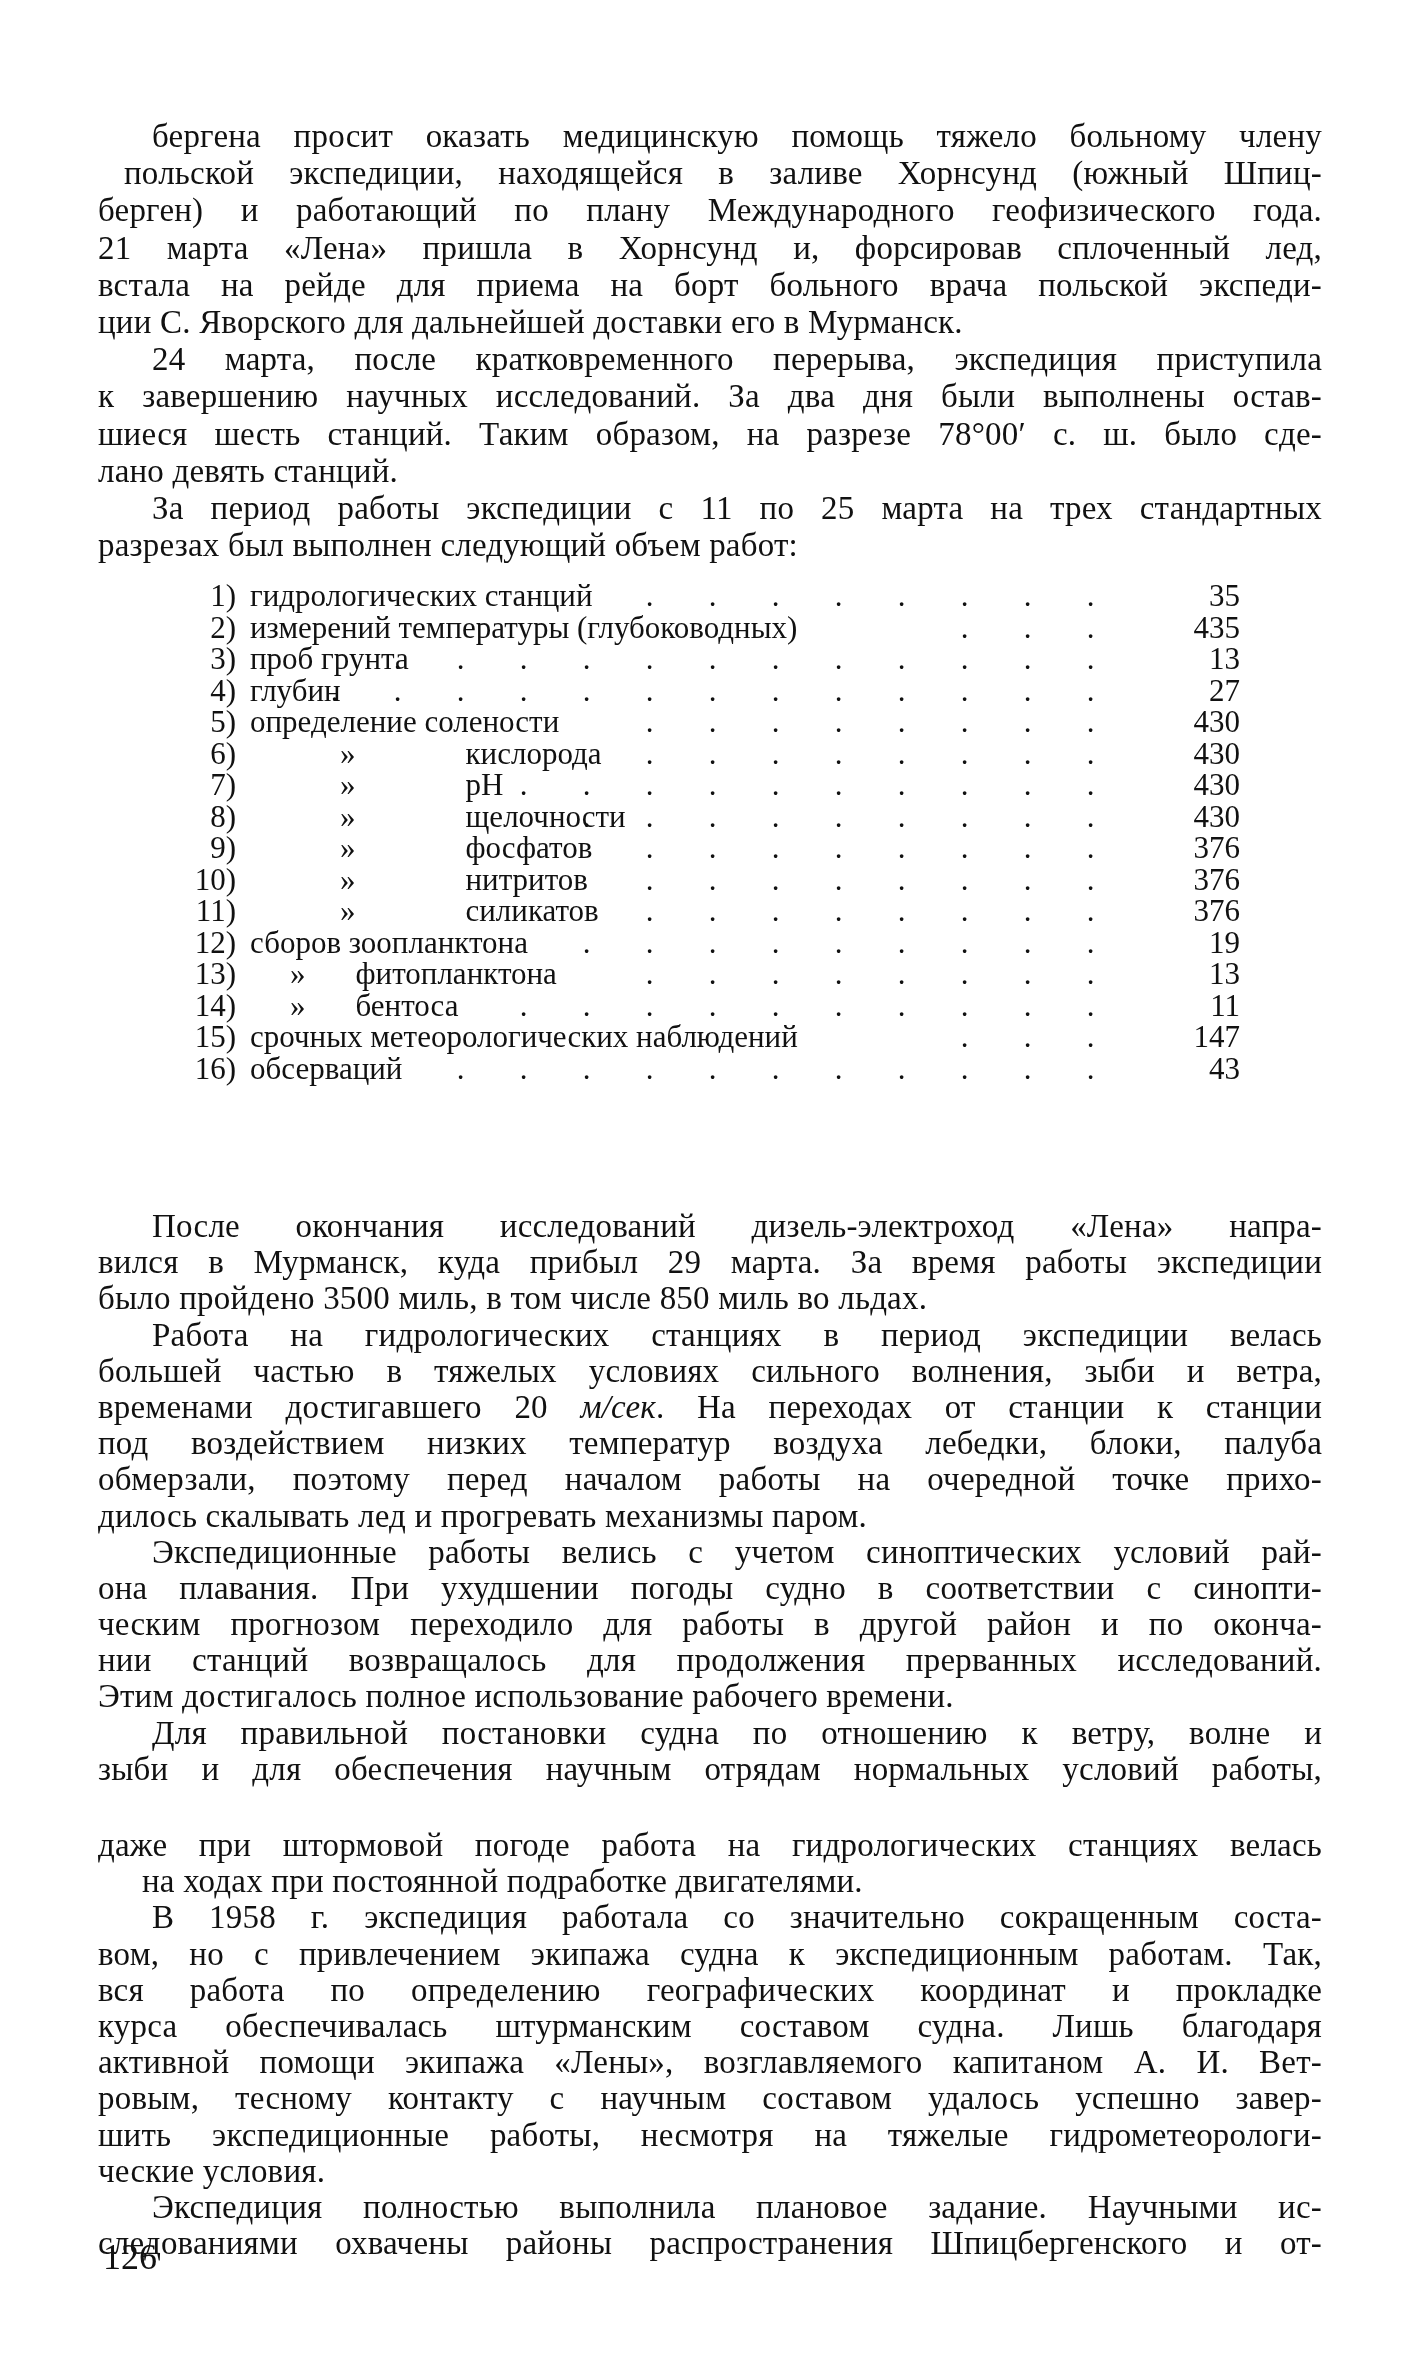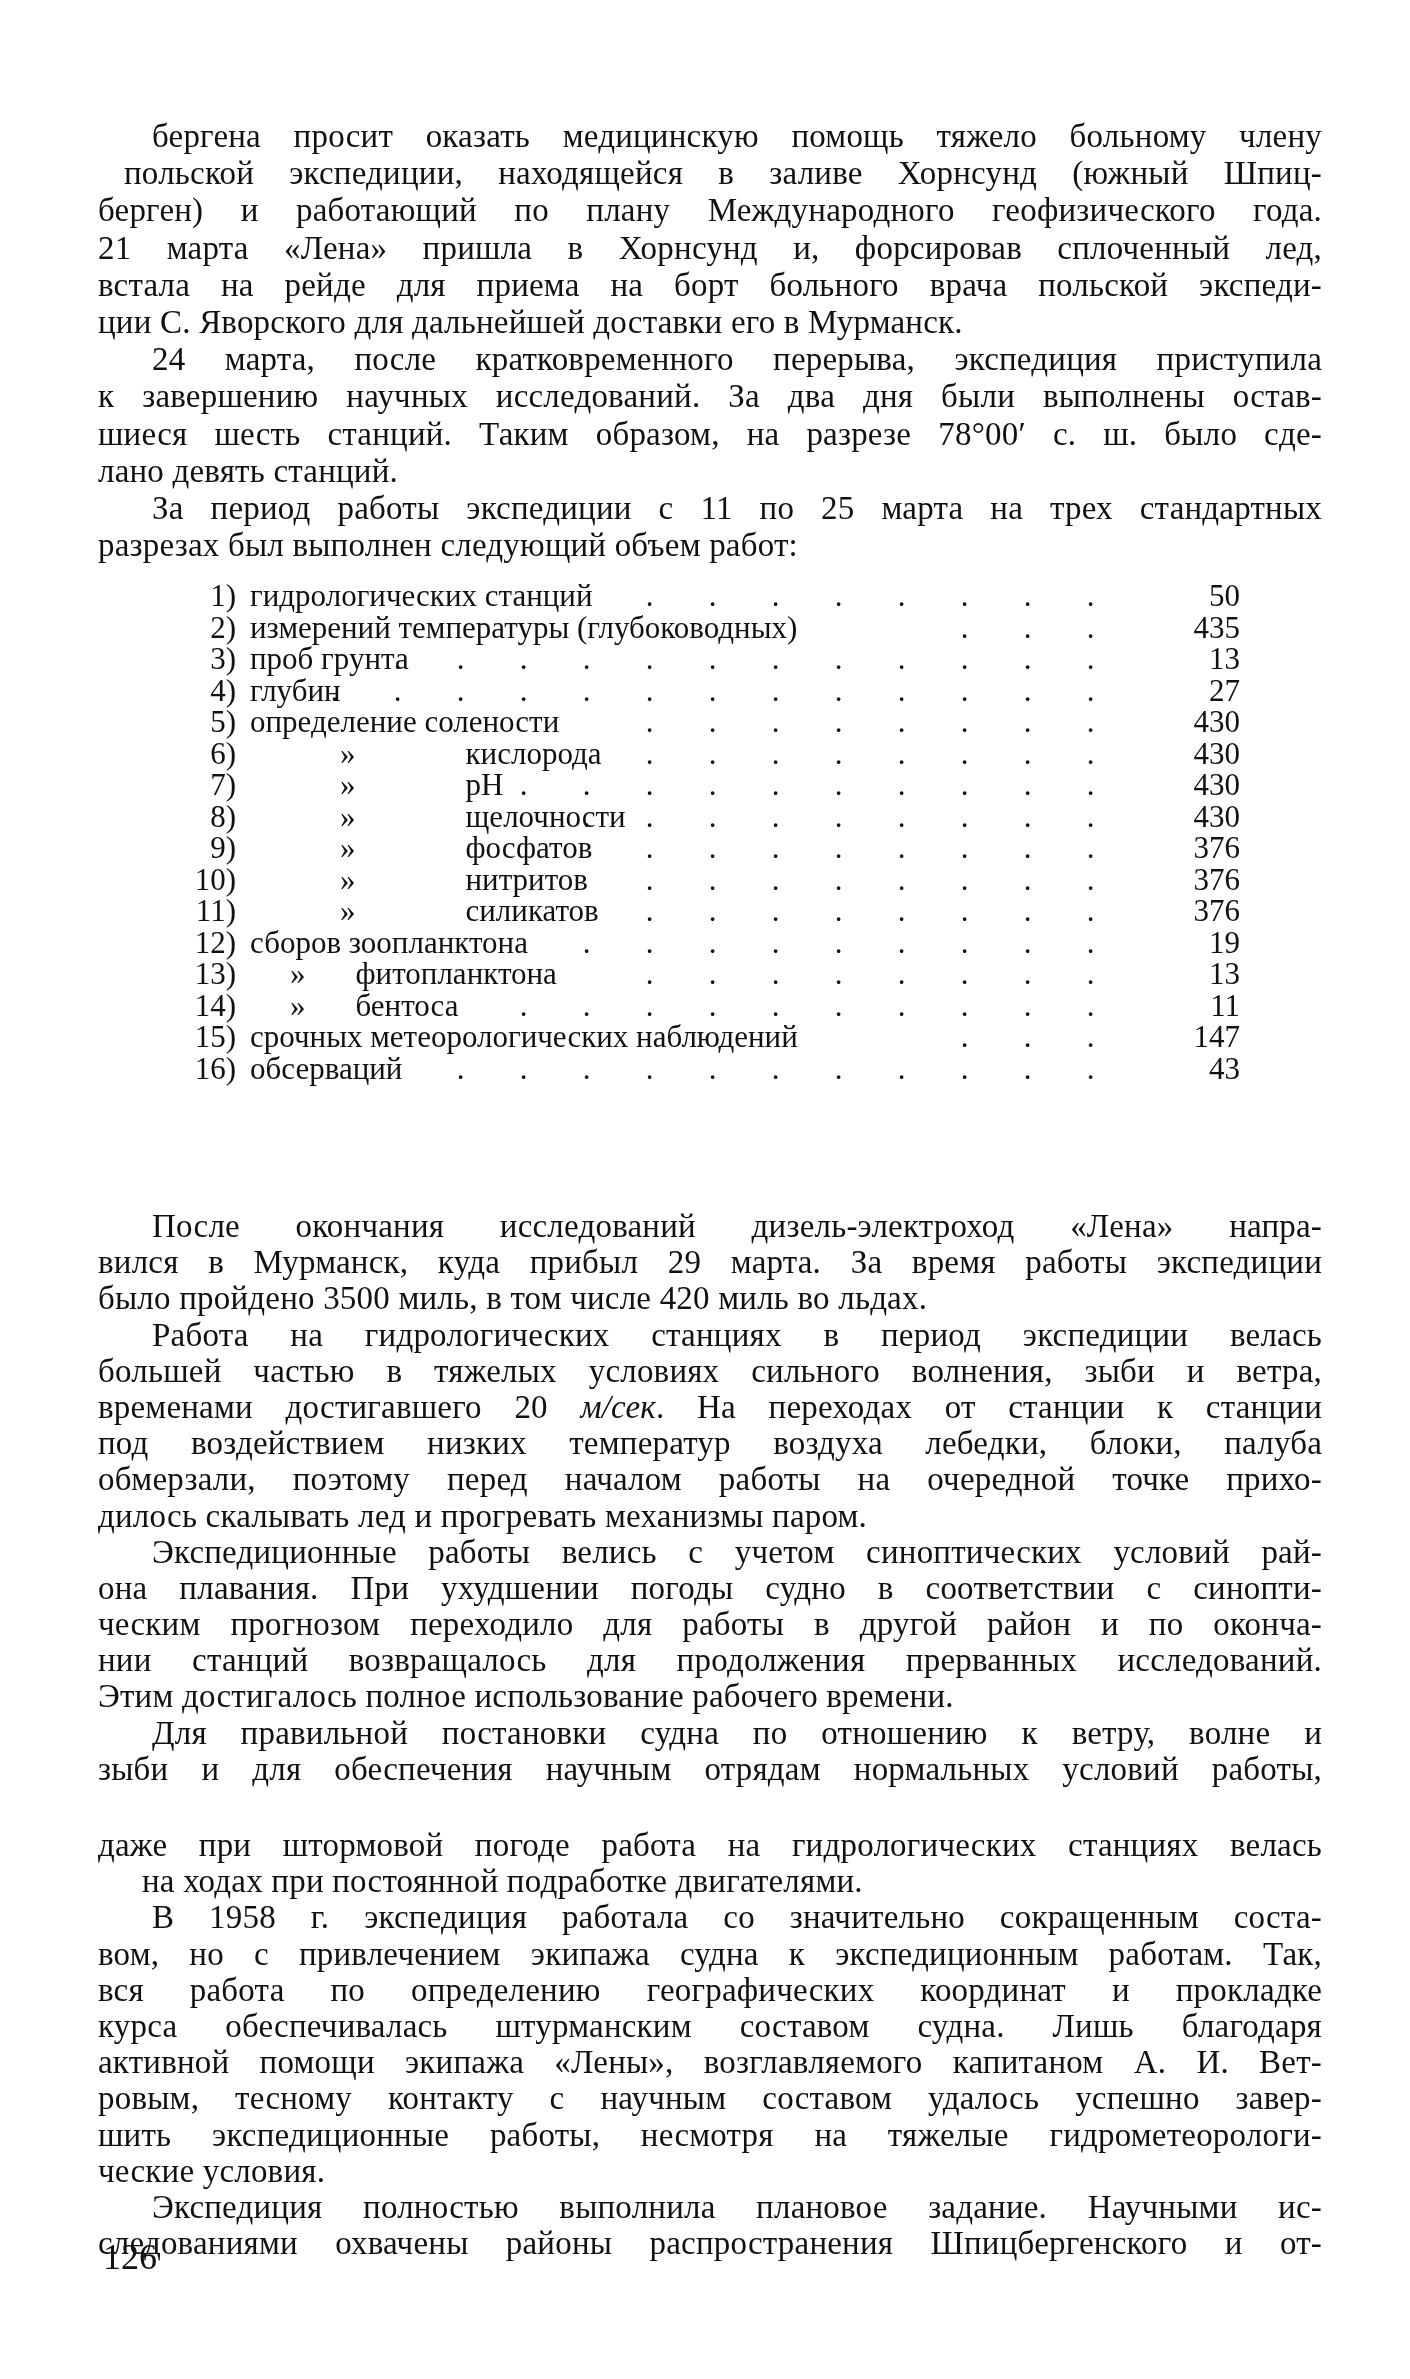--- a/index.html
+++ b/index.html
@@ -52,21 +52,21 @@
       <div>
         <div class="line indent" style="height: 37.2px; line-height: 37.2px;">За период работы экспедиции с 11 по 25 марта на трех стандартных</div>
         <div class="line last" style="height: 37.2px; line-height: 37.2px;">разрезах был выполнен следующий объем работ:</div>
       </div>
     </div>
   <div class="list" id="work-list">
       <div class="li">
         <span class="num">1)</span>
         <span class="lbl"><span>гидрологических станций</span></span>
         <span class="leader"><span>.</span><span>.</span><span>.</span><span>.</span><span>.</span><span>.</span><span>.</span><span>.</span></span>
-        <span class="val">50</span>
+        <span class="val">35</span>
       </div>
       <div class="li">
         <span class="num">2)</span>
         <span class="lbl"><span>измерений температуры (глубоководных)</span></span>
         <span class="leader"><span>.</span><span>.</span><span>.</span></span>
         <span class="val">435</span>
       </div>
       <div class="li">
         <span class="num">3)</span>
         <span class="lbl"><span>проб грунта</span></span>
@@ -149,21 +149,21 @@
         <span class="num">16)</span>
         <span class="lbl"><span>обсерваций</span></span>
         <span class="leader"><span>.</span><span>.</span><span>.</span><span>.</span><span>.</span><span>.</span><span>.</span><span>.</span><span>.</span><span>.</span><span>.</span></span>
         <span class="val">43</span>
       </div>
     </div>
   <div class="block" id="bottom-block" style="top:1208px;">
       <div>
         <div class="line indent" style="height: 36.2px; line-height: 36.2px;">После окончания исследований дизель-электроход «Лена» напра-</div>
         <div class="line" style="height: 36.2px; line-height: 36.2px;">вился в Мурманск, куда прибыл 29 марта. За время работы экспедиции</div>
-        <div class="line last" style="height: 36.2px; line-height: 36.2px;">было пройдено 3500 миль, в том числе 420 миль во льдах.</div>
+        <div class="line last" style="height: 36.2px; line-height: 36.2px;">было пройдено 3500 миль, в том числе 850 миль во льдах.</div>
       </div>
       <div>
         <div class="line indent" style="height: 36.2px; line-height: 36.2px;">Работа на гидрологических станциях в период экспедиции велась</div>
         <div class="line" style="height: 36.2px; line-height: 36.2px;">большей частью в тяжелых условиях сильного волнения, зыби и ветра,</div>
         <div class="line" style="height: 36.2px; line-height: 36.2px;">временами достигавшего 20 <span class="it">м/сек</span>. На переходах от станции к станции</div>
         <div class="line" style="height: 36.2px; line-height: 36.2px;">под воздействием низких температур воздуха лебедки, блоки, палуба</div>
         <div class="line" style="height: 36.2px; line-height: 36.2px;">обмерзали, поэтому перед началом работы на очередной точке прихо-</div>
         <div class="line last" style="height: 36.2px; line-height: 36.2px;">дилось скалывать лед и прогревать механизмы паром.</div>
       </div>
       <div>

